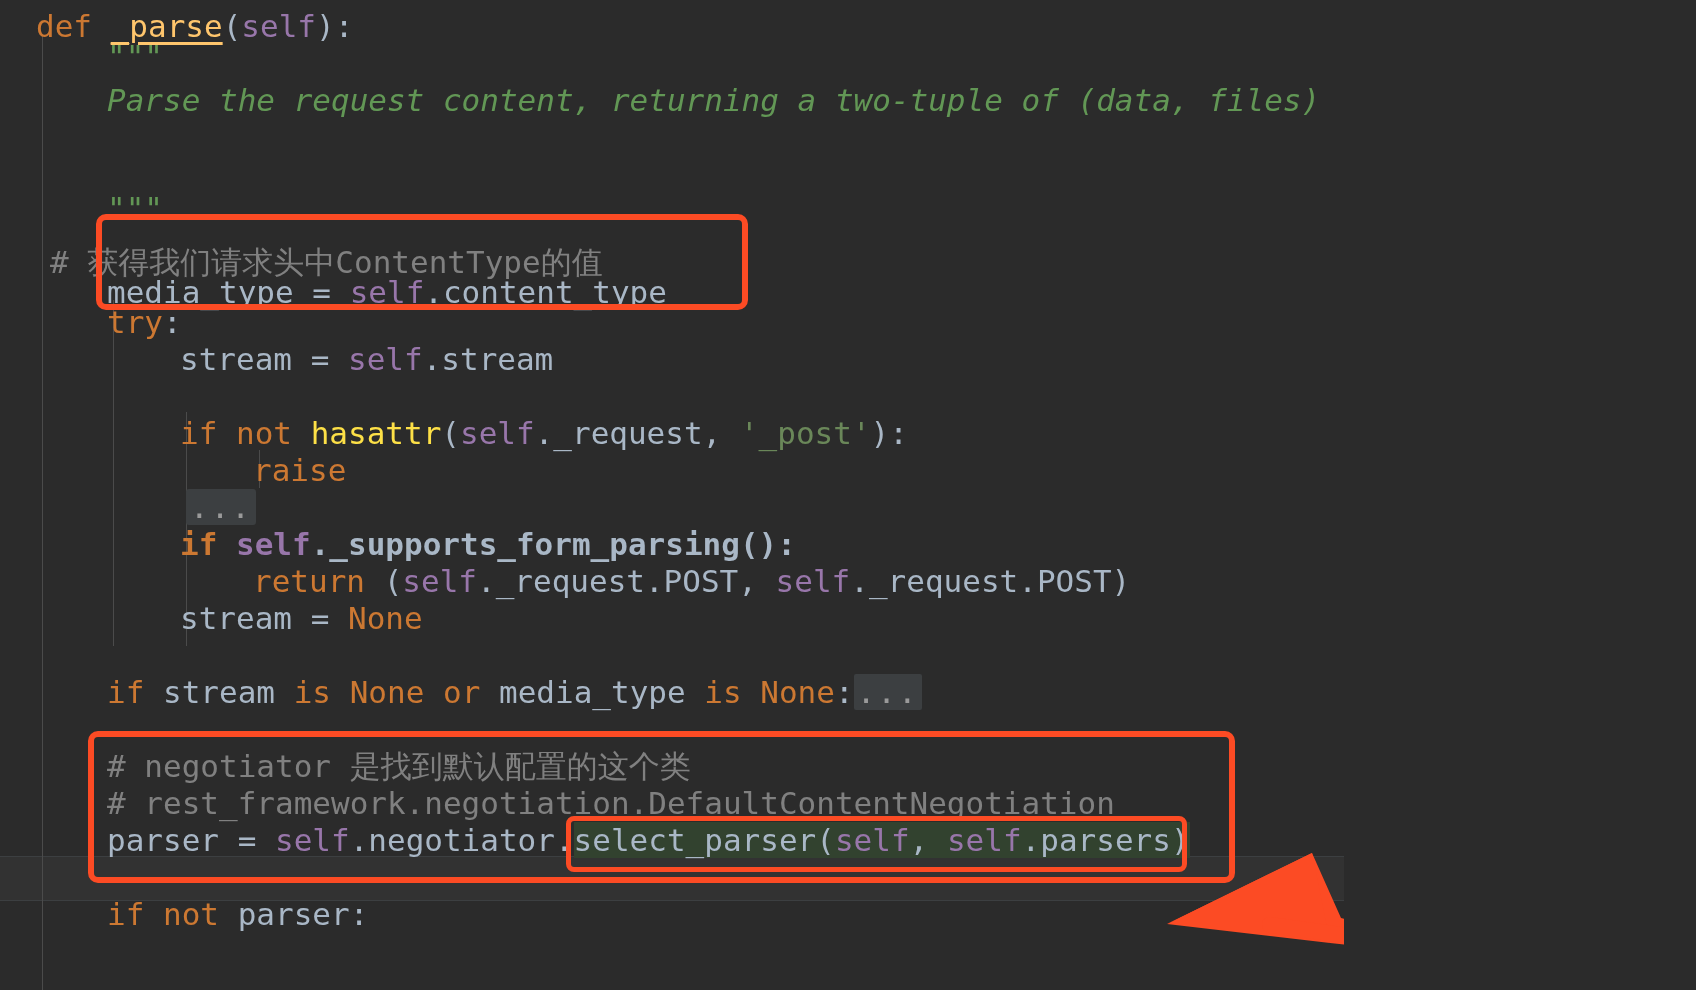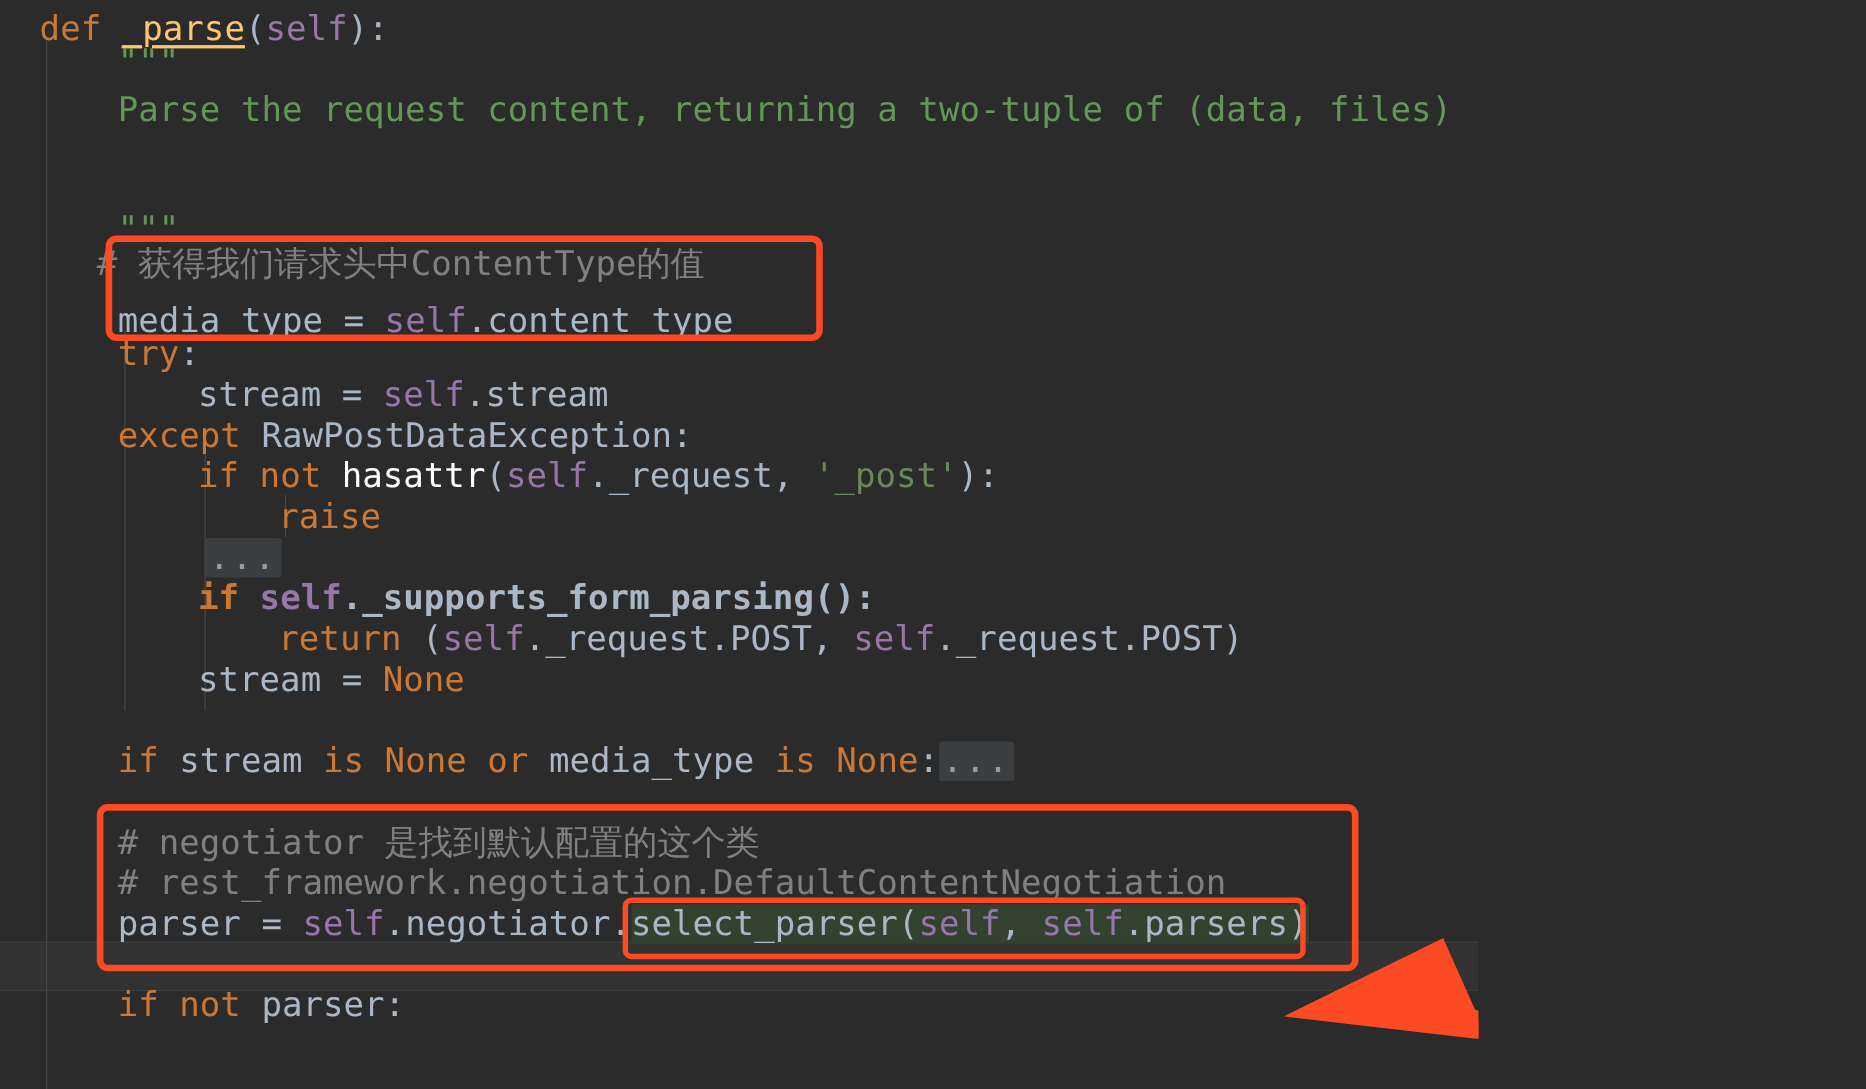--- a/index.html
+++ b/index.html
@@ -35,21 +35,21 @@
     white-space: pre;
     padding-left: 36px;
     box-sizing: border-box;
   }
 
   
   .kw      { color: #cc7832; }          
   .fn      { color: #ffc66d; text-decoration: underline; text-underline-offset: 5px; }
   .self    { color: #9876aa; font-style: normal; }
   .plain   { color: #a9b7c6; }
-  .doc     { color: #629755; }
+  .doc     { color: #629755; font-style: italic; }
   .docq    { color: #629755; }
   .cmt     { color: #808080; }
   .str     { color: #6a8759; }
   .punct   { color: #a9b7c6; }
   .cls     { color: #a9b7c6; }
 
   
   .fold {
     background: #3c3f41;
     color: #9a9a9a;
@@ -135,36 +135,35 @@
 
     
     <div class="line doc" style="top:82px;padding-left:107px;"><span>Parse the request content, returning a two-tuple of (data, files)</span></div>
 
     
 
     
     <div class="line" style="top:190px;padding-left:107px;"><span class="docq">"""</span></div>
 
     
-    <div class="line cmt" style="top:222px;padding-left:88px;"><span># 获得我们请求头中ContentType的值</span></div>
+    <div class="line cmt" style="top:244px;padding-left:50px;"><span># 获得我们请求头中ContentType的值</span></div>
 
     
     <div class="line" style="top:274px;padding-left:107px;"><span class="plain">media_type </span><span class="plain">= </span><span class="self">self</span><span class="plain">.content_type</span></div>
 
     
     <div class="line" style="top:341px;padding-left:180px;"><span class="plain">stream </span><span class="plain">= </span><span class="self">self</span><span class="plain">.stream</span></div>
 
     
     <div class="line" style="top:304px;padding-left:107px;"><span class="kw">try</span><span class="punct">:</span></div>
 
     
-    <div class="line" style="top:378px;padding-left:107px;"><span class="kw">except </span><span class="cls">RawPostDataException</span><span class="punct">:</span></div>
-
-    
-    <div class="line" style="top:415px;padding-left:180px;"><span class="kw">if </span><span class="kw">not </span><span style="color:#ffffff">hasattr</span><span class="punct">(</span><span class="self">self</span><span class="plain">._request, </span><span class="str">'_post'</span><span class="punct">):</span></div>
+
+    
+    <div class="line" style="top:415px;padding-left:180px;"><span class="kw">if </span><span class="kw">not </span><span style="color:#fde047">hasattr</span><span class="punct">(</span><span class="self">self</span><span class="plain">._request, </span><span class="str">'_post'</span><span class="punct">):</span></div>
 
     
     <div class="line" style="top:452px;padding-left:253px;"><span class="kw">raise</span></div>
 
     
     <div class="line" style="top:489px;padding-left:186px;"><span class="fold">...</span></div>
 
     
     <div class="line" style="top:526px;padding-left:180px;font-weight:bold;"><span class="kw">if </span><span class="self">self</span><span class="plain">._supports_form_parsing():</span></div>
 

